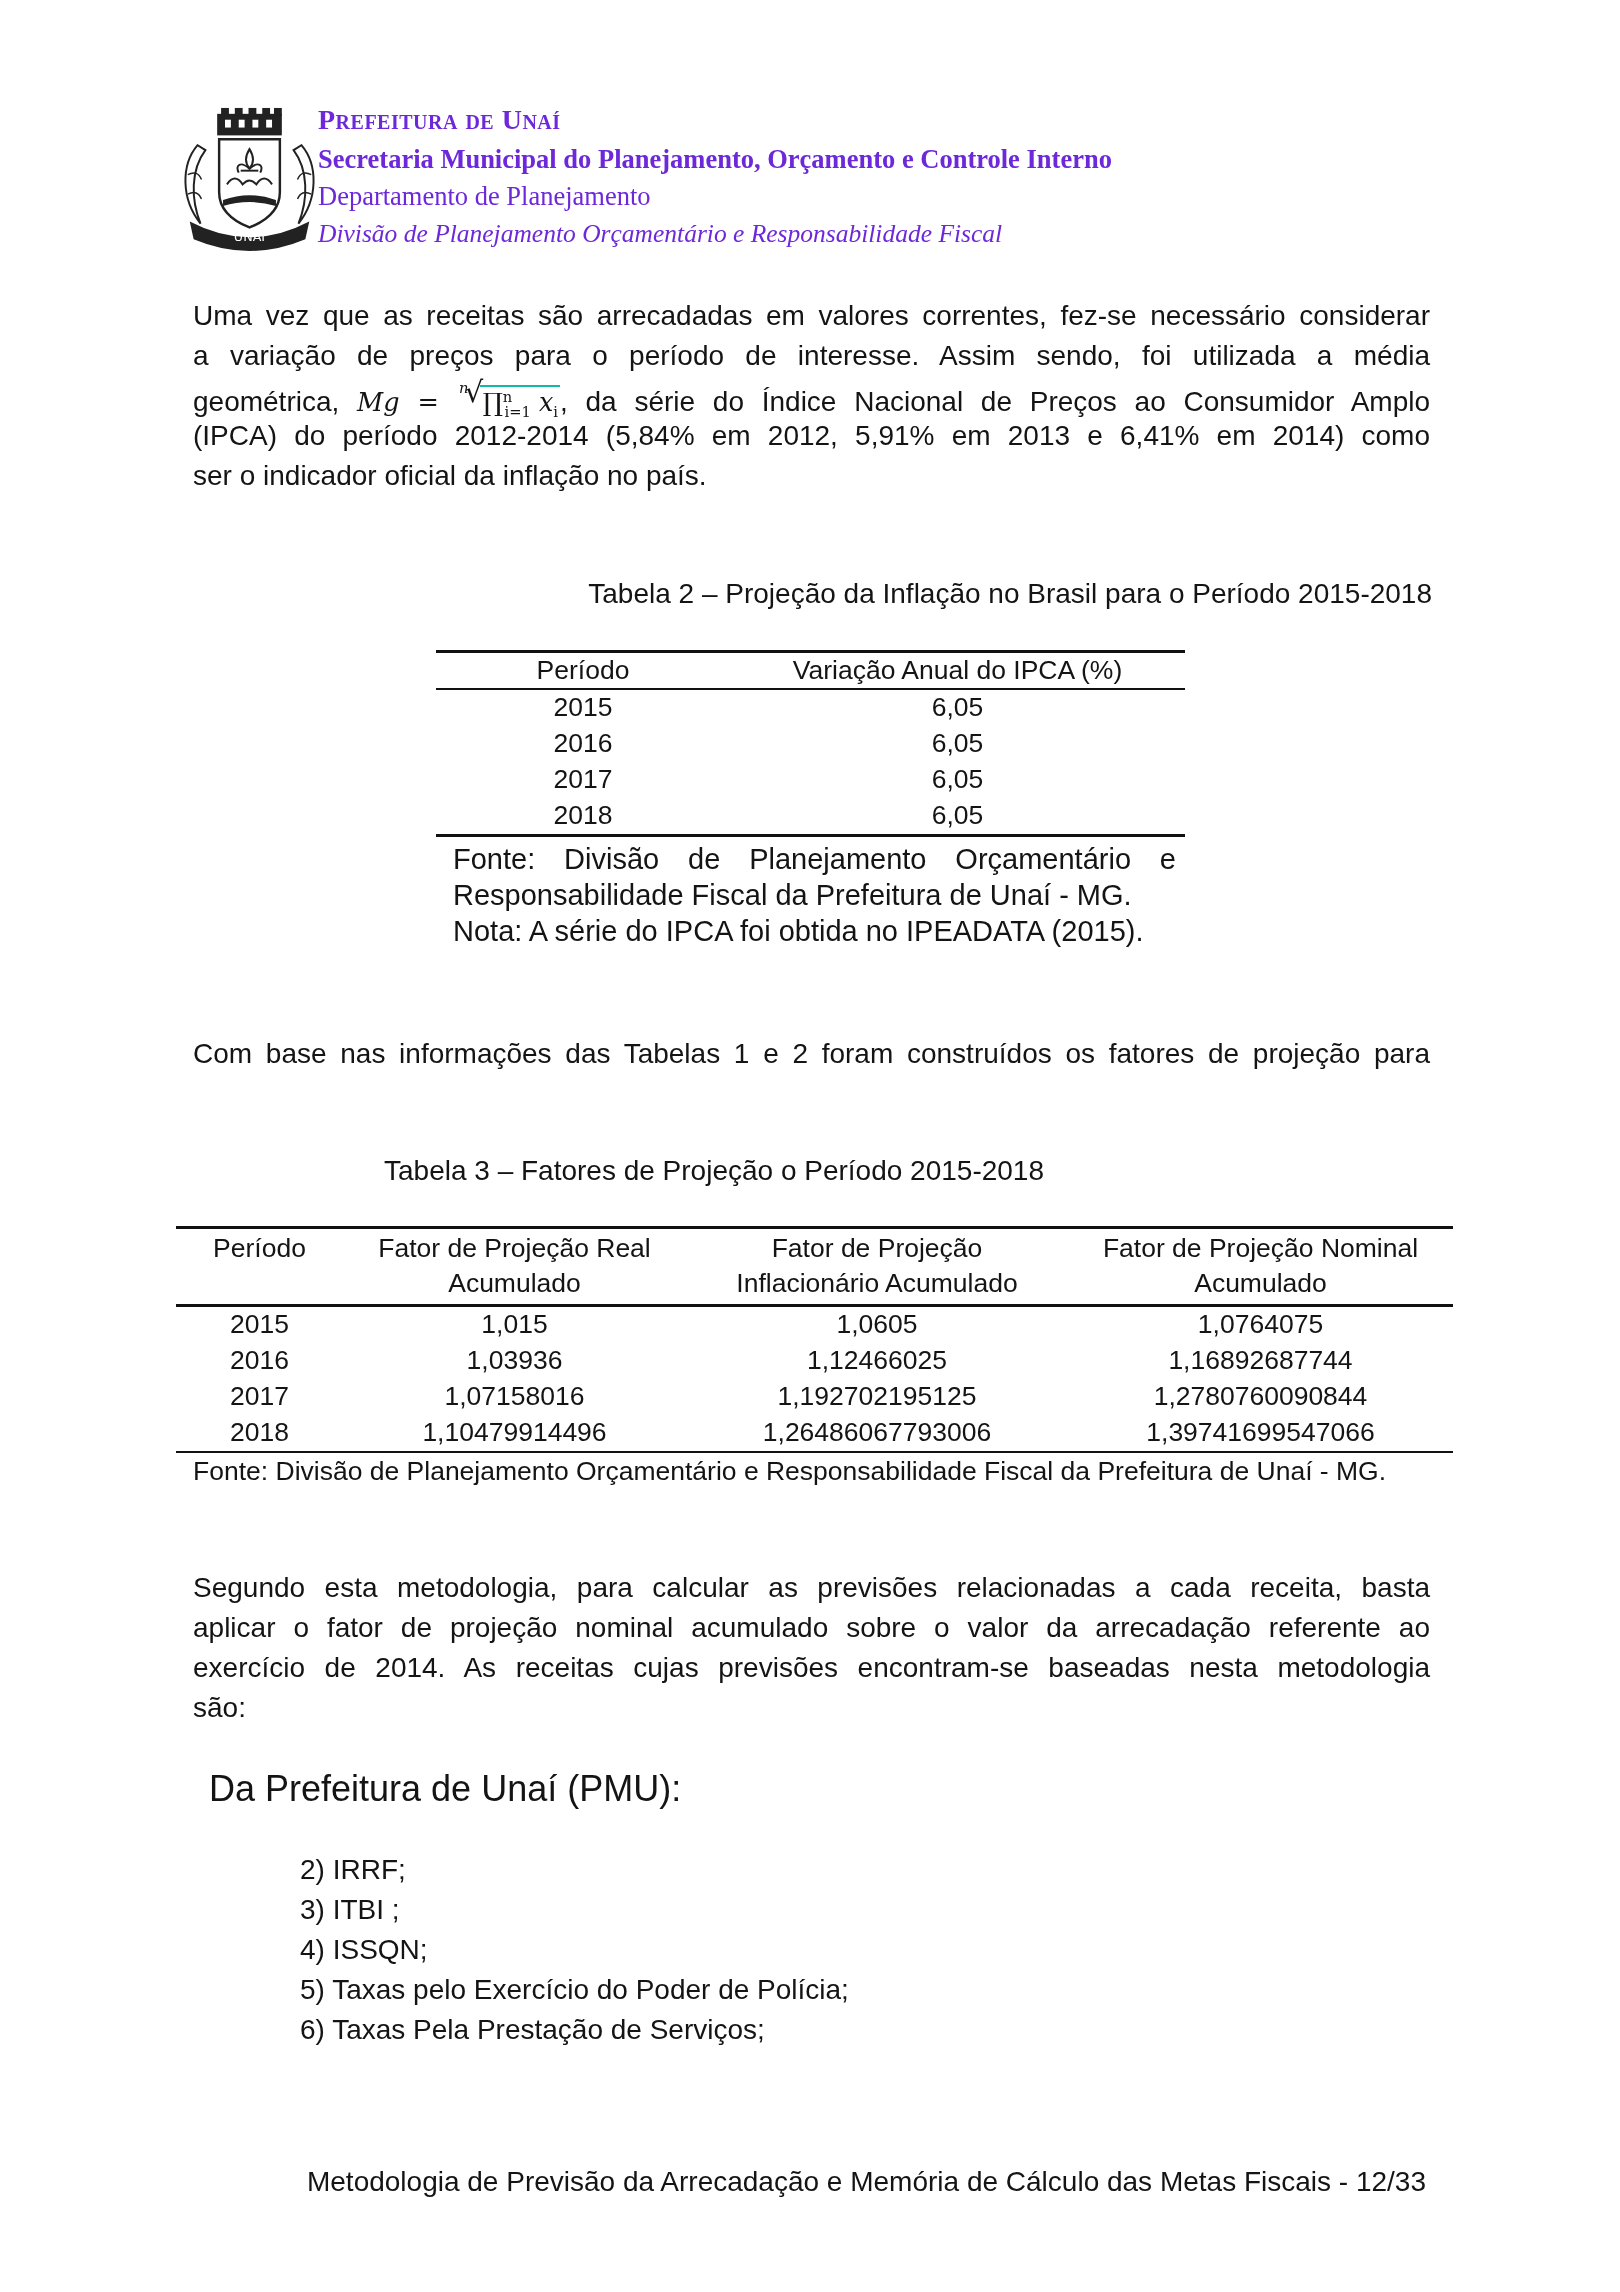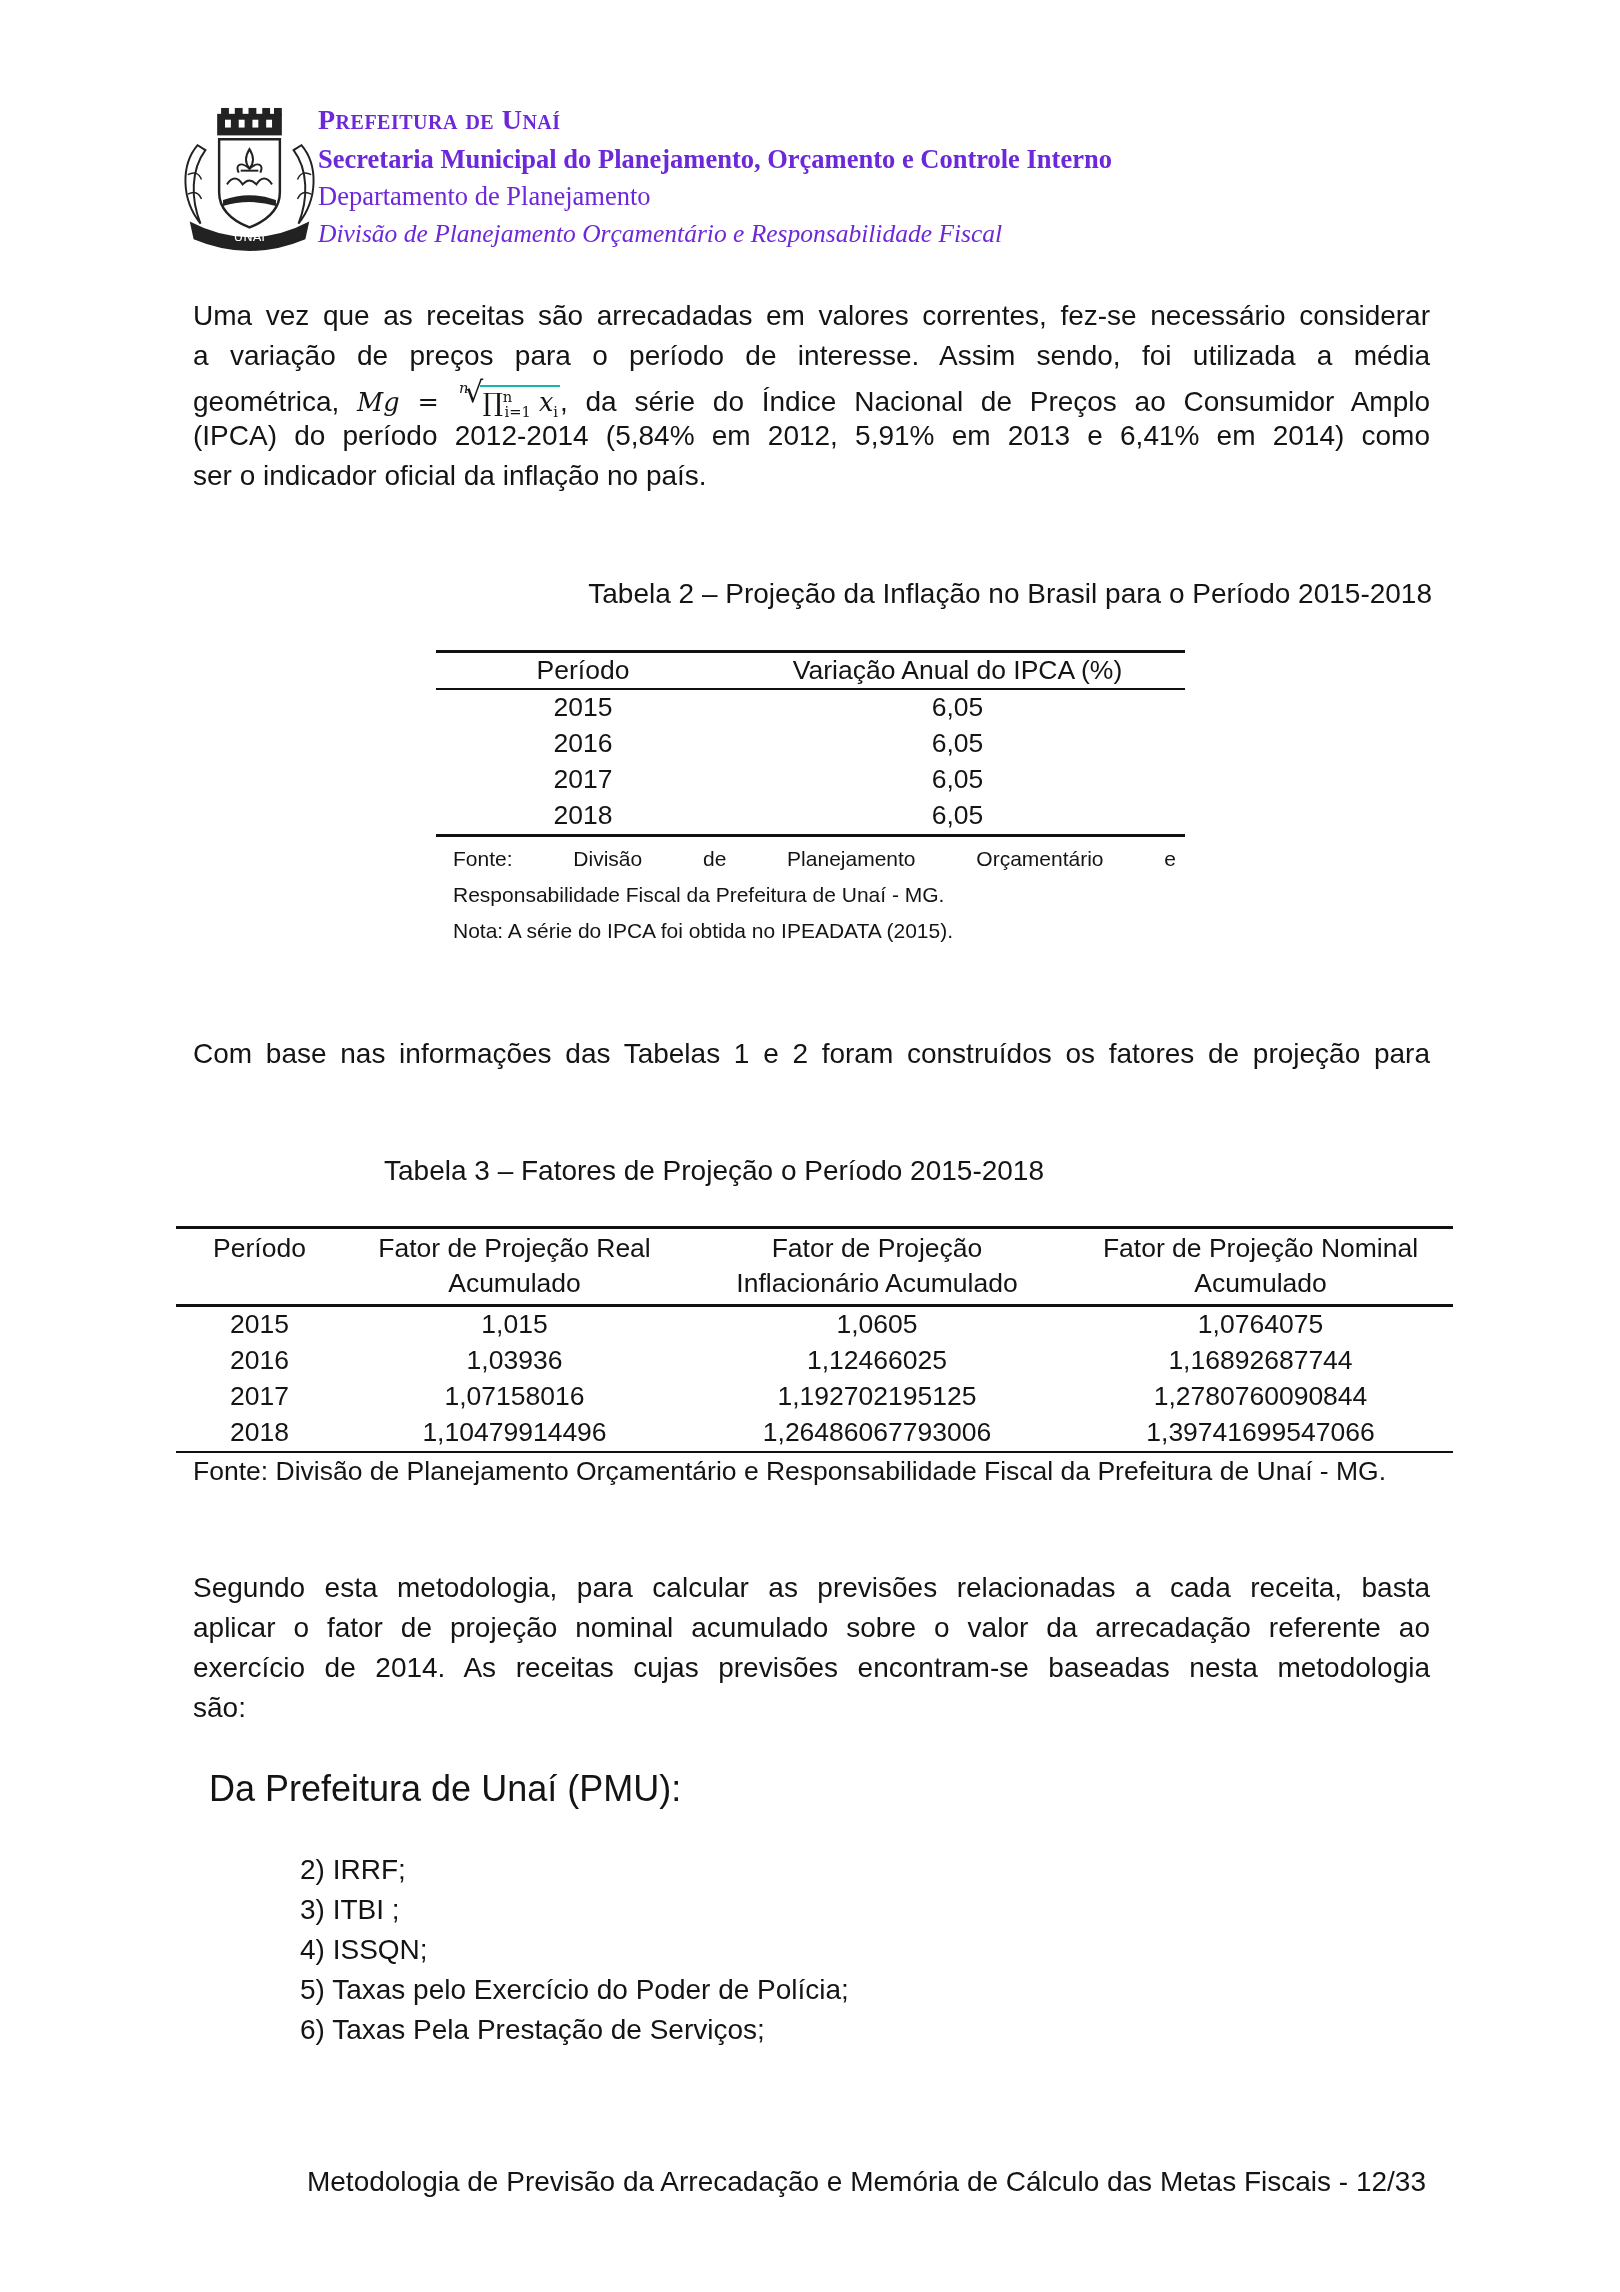--- a/index.html
+++ b/index.html
@@ -39,21 +39,21 @@
     .caption { font-size: 28px; white-space: nowrap; text-align: center; }
 
     
     .t2 { left: 436px; top: 650px; width: 749px; }
     .rule-thick { height: 2.9px; background: #111; }
     .rule { height: 2px; background: #111; }
     .t2 .row { display: flex; height: 36px; align-items: center; font-size: 26.5px; }
     .t2 .hdr { height: 35px; }
     .t2 .c1 { width: 294px; text-align: center; }
     .t2 .c2 { width: 455px; text-align: center; }
-    .t2-note { left: 453px; top: 841px; width: 723px; font-size: 21px; line-height: 36px; }
+    .t2-note { left: 453px; top: 841px; width: 723px; font-size: 29px; line-height: 36px; }
     .t2-note .ln { display: block; white-space: nowrap; }
     .t2-note .justify { text-align: justify; text-align-last: justify; }
 
     
     .t3 { left: 176px; top: 1226px; width: 1277px; }
     .t3 .hdr { display: flex; height: 73px; font-size: 26.5px; line-height: 35px; padding-top: 2px; }
     .t3 .row { display: flex; height: 36px; align-items: center; font-size: 26.5px; }
     .t3 .c1 { width: 167px; text-align: center; }
     .t3 .c2 { width: 343px; text-align: center; }
     .t3 .c3 { width: 382px; text-align: center; }

